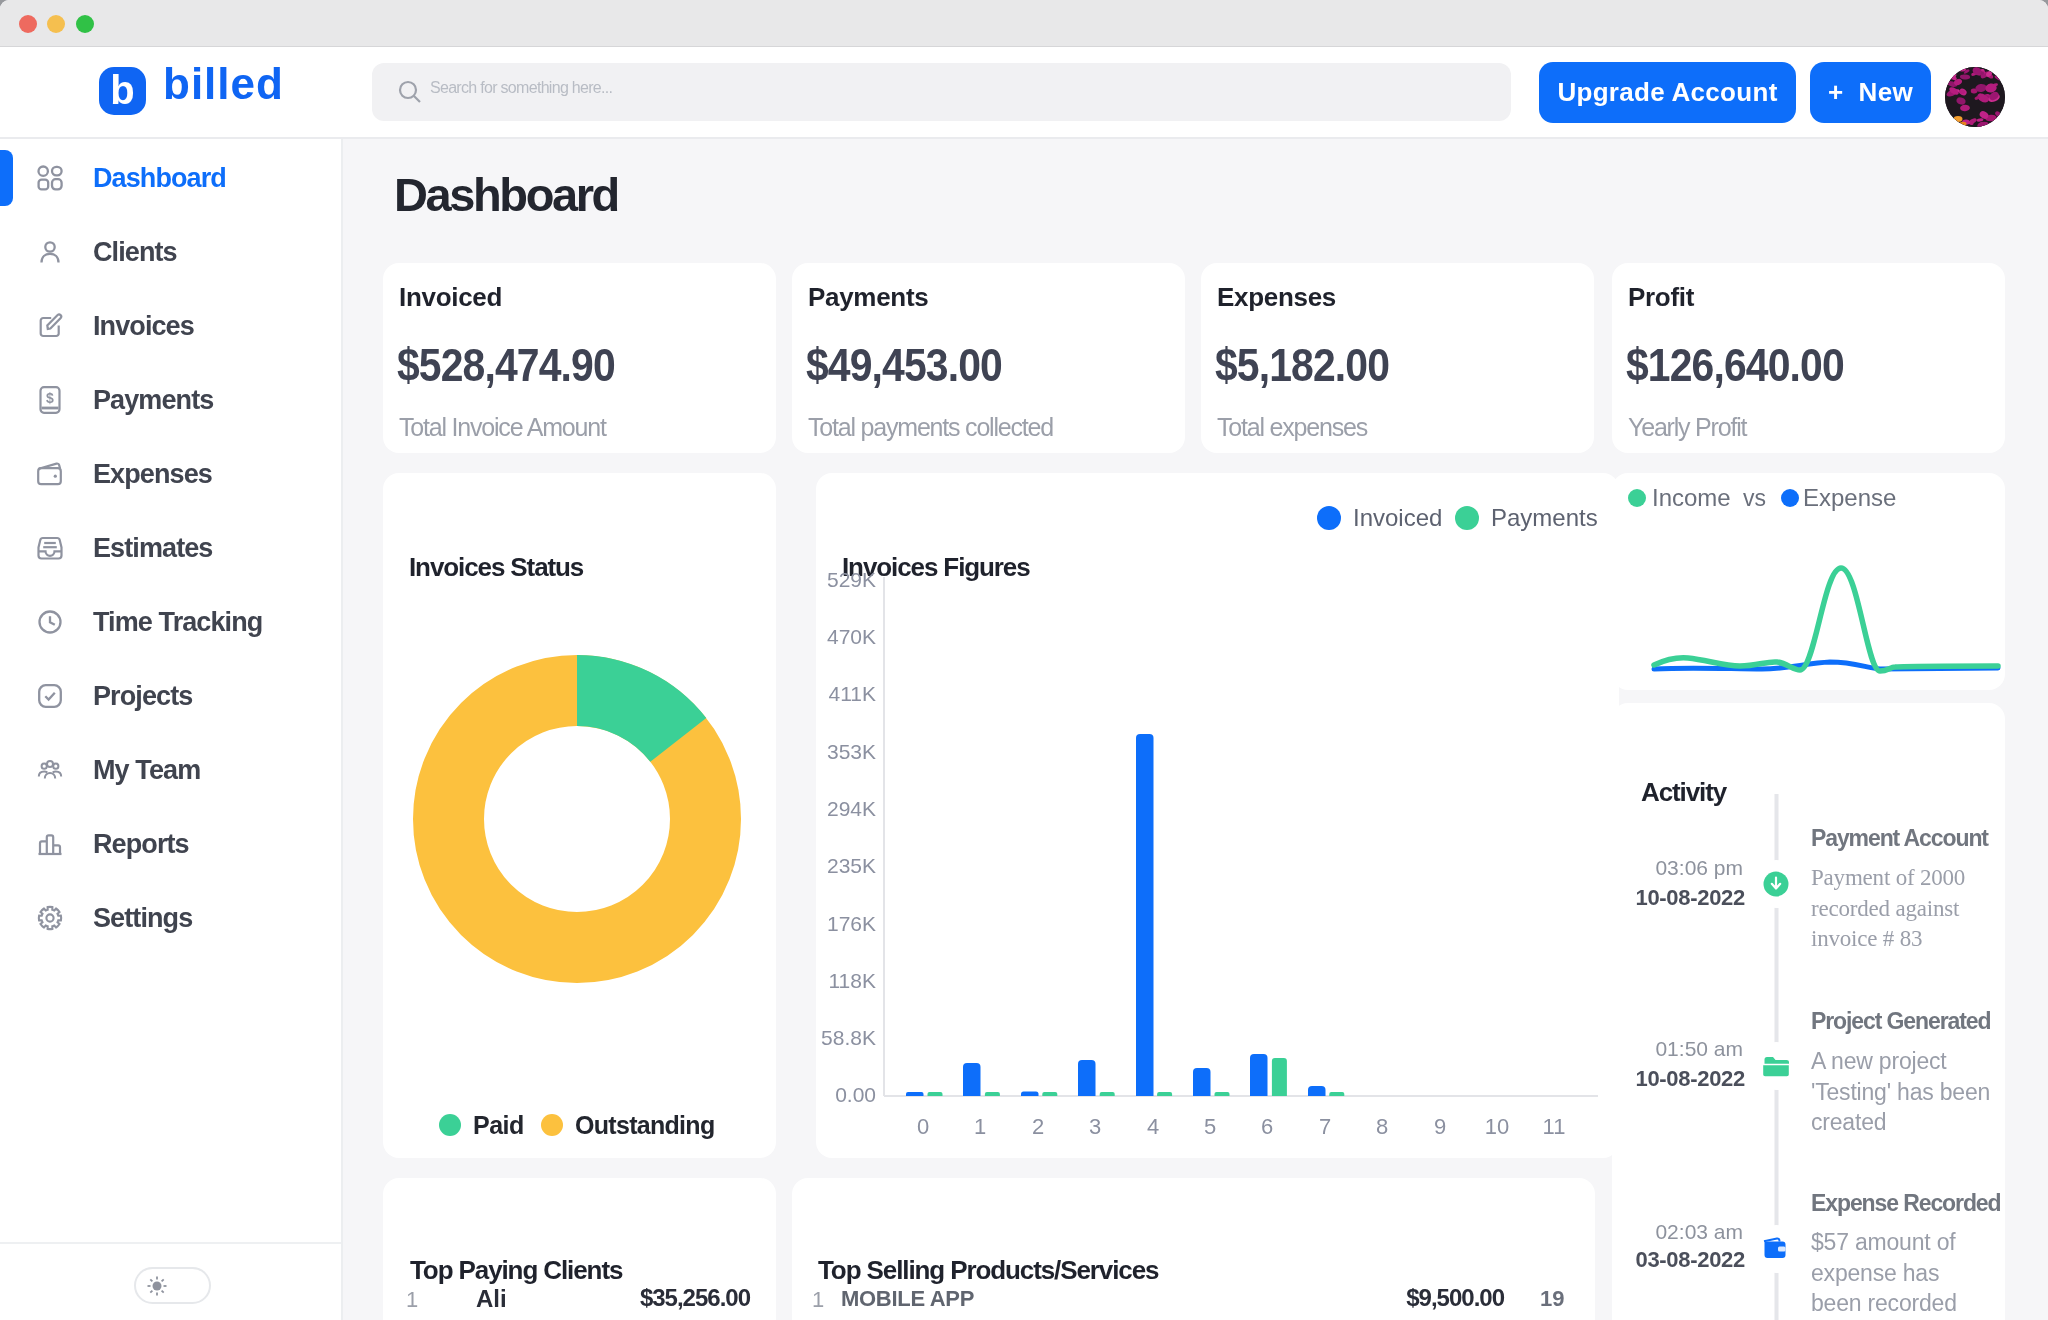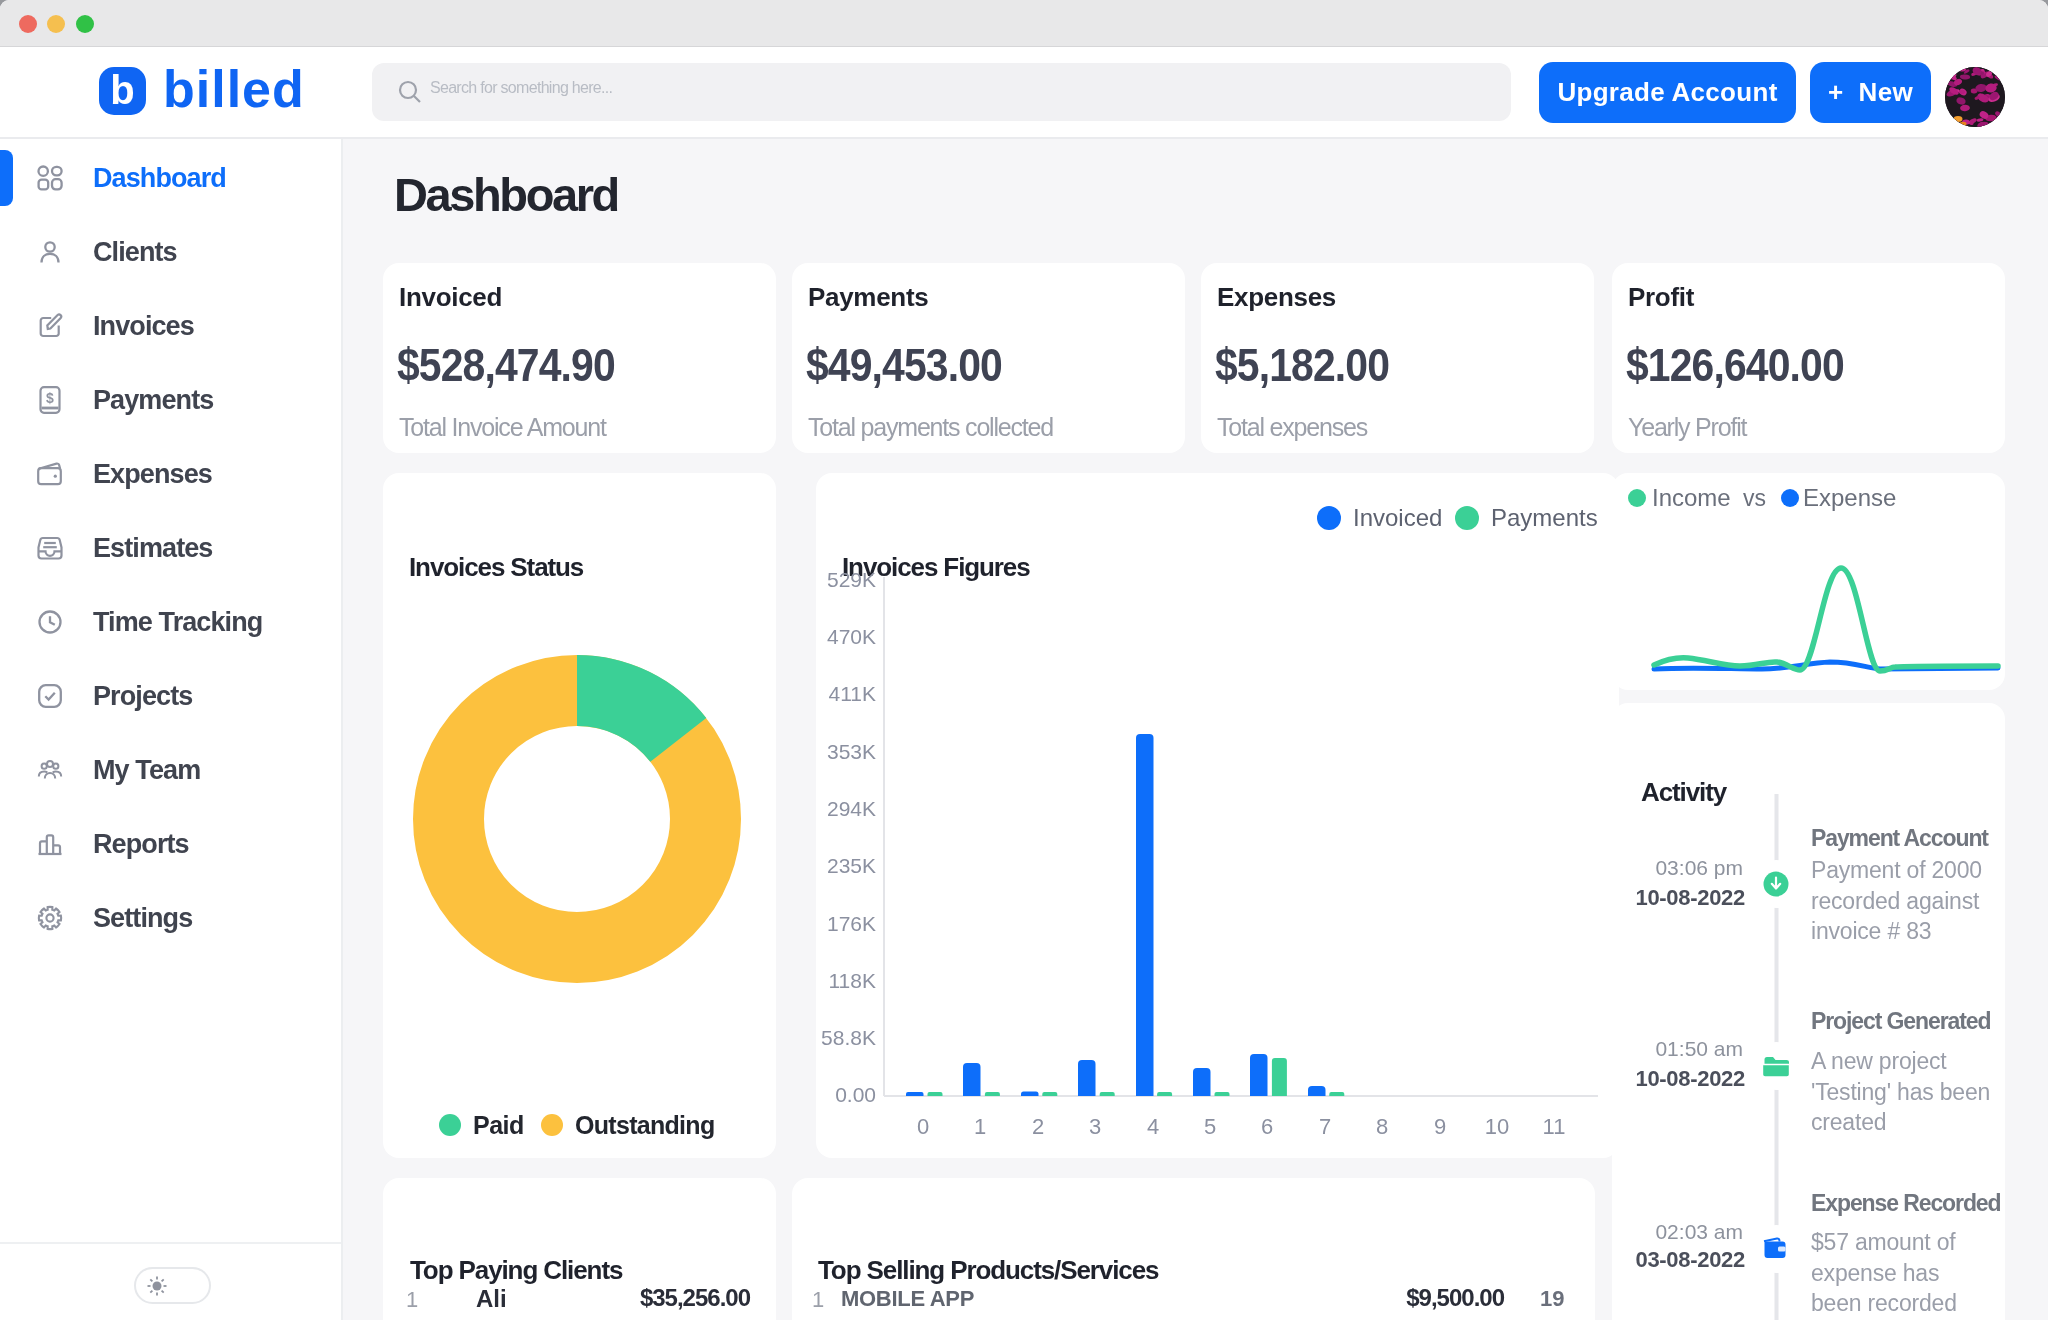--- a/index.html
+++ b/index.html
@@ -6,21 +6,21 @@
 html,body { width:2048px; height:1320px; background:#97999d; overflow:hidden; }
 body, input { font-family:"Liberation Sans", sans-serif; }
 #win { position:relative; width:2048px; height:1320px; background:#f6f6f8; border-radius:9px 9px 0 0; overflow:hidden; }
 .abs { position:absolute; }
 
 #titlebar { position:absolute; left:0; top:0; width:2048px; height:47px; background:#e8e8e9; border-bottom:1px solid #d6d6d8; }
 .tl { position:absolute; top:15px; width:18px; height:18px; border-radius:50%; }
 
 #header { position:absolute; left:0; top:47px; width:2048px; height:92px; background:#ffffff; border-bottom:2px solid #eaebee; }
 #logoicon { position:absolute; left:99px; top:20px; width:47px; height:48px; background:#0f65f3; border-radius:15px; color:#fff; font-size:40px; font-weight:700; text-align:center; line-height:46px; }
-#logotext { position:absolute; left:163px; top:12px; font-size:52px; font-weight:700; color:#0f65f3; letter-spacing:1px; }
+#logotext { position:absolute; left:163px; top:12px; font-size:44px; font-weight:700; color:#0f65f3; letter-spacing:1px; }
 #search { position:absolute; left:372px; top:16px; width:1139px; height:58px; background:#f1f1f3; border-radius:12px; }
 #search .ph { position:absolute; left:58px; top:16px; font-size:16px; color:#b8bcc4; letter-spacing:-0.7px; }
 .btn { position:absolute; top:15px; height:61px; background:#0d6efa; border-radius:14px; color:#fff; font-size:26px; font-weight:700; text-align:center; line-height:61px; letter-spacing:0.3px; }
 #avatar { position:absolute; left:1945px; top:20px; width:60px; height:60px; border-radius:50%; background:#2a1f2d; overflow:hidden; }
 
 #sidebar { position:absolute; left:0; top:139px; width:343px; height:1181px; background:#ffffff; border-right:2px solid #eceef0; }
 .mitem { position:absolute; left:0; width:343px; height:58px; }
 .mitem .mic { position:absolute; left:36px; top:50%; margin-top:-14px; width:28px; height:28px; }
 .mitem .mtx { position:absolute; left:93px; top:50%; transform:translateY(-50%); font-size:27px; font-weight:700; color:#40444f; letter-spacing:-0.9px; }
 .mitem.active .mtx { color:#0d6efa; }
@@ -333,21 +333,21 @@
       <path d="M164,164.5 v10.5 M159.8,170.8 l4.2,4.7 l4.2,-4.7" stroke="#fff" stroke-width="2.2" fill="none" stroke-linecap="round" stroke-linejoin="round"></path>
       <circle cx="164" cy="353" r="24" fill="#ffffff"></circle>
       <path d="M151,345 h8.5 l2.5,3 h11 a2.5,2.5 0 0 1 2.5,2.5 v10 a2.5,2.5 0 0 1 -2.5,2.5 h-19.5 a2.5,2.5 0 0 1 -2.5,-2.5 v-13 a2.5,2.5 0 0 1 2.5,-2.5 z" fill="#3bd096" transform="translate(1.5,-1)"></path>
       <path d="M150.5,351.5 h27 v10 a2.5,2.5 0 0 1 -2.5,2.5 h-22 a2.5,2.5 0 0 1 -2.5,-2.5 z" fill="#3bd096" stroke="#fff" stroke-width="1.4"></path>
       <circle cx="164" cy="536" r="24" fill="#ffffff"></circle>
       <path d="M153,528.5 h17.5 a3,3 0 0 1 3,3 v10.5 a3,3 0 0 1 -3,3 h-15 a3,3 0 0 1 -3,-3 v-12 a2.6,2.6 0 0 1 2.6,-2.6 z" fill="#0d6efa"></path>
       <path d="M152,528.2 l13,-2.6 a2,2 0 0 1 2.4,1.6 l0.3,1.3" fill="none" stroke="#0d6efa" stroke-width="2"></path>
       <rect x="166" y="533.5" width="7.5" height="5" rx="1.5" fill="#fff" opacity="0.85"></rect>
     </svg>
     <div class="abs atitle" style="top:122px;">Payment Account</div>
-    <div class="abs abody" style="top:152px;">Payment of 2000<br>recorded against<br>invoice # 83</div>
+    <div class="abs abody" style="top:160px;font-family:Liberation Serif, serif;">Payment of 2000<br>recorded against<br>invoice # 83</div>
     <div class="abs atime" style="top:153px;">03:06 pm</div>
     <div class="abs adate" style="top:182px;">10-08-2022</div>
     <div class="abs atitle" style="top:305px;">Project Generated</div>
     <div class="abs abody" style="top:343px;">A new project<br>'Testing' has been<br>created</div>
     <div class="abs atime" style="top:334px;">01:50 am</div>
     <div class="abs adate" style="top:363px;">10-08-2022</div>
     <div class="abs atitle" style="top:487px;">Expense Recorded</div>
     <div class="abs abody" style="top:524px;">$57 amount of<br>expense has<br>been recorded</div>
     <div class="abs atime" style="top:517px;">02:03 am</div>
     <div class="abs adate" style="top:544px;">03-08-2022</div>

